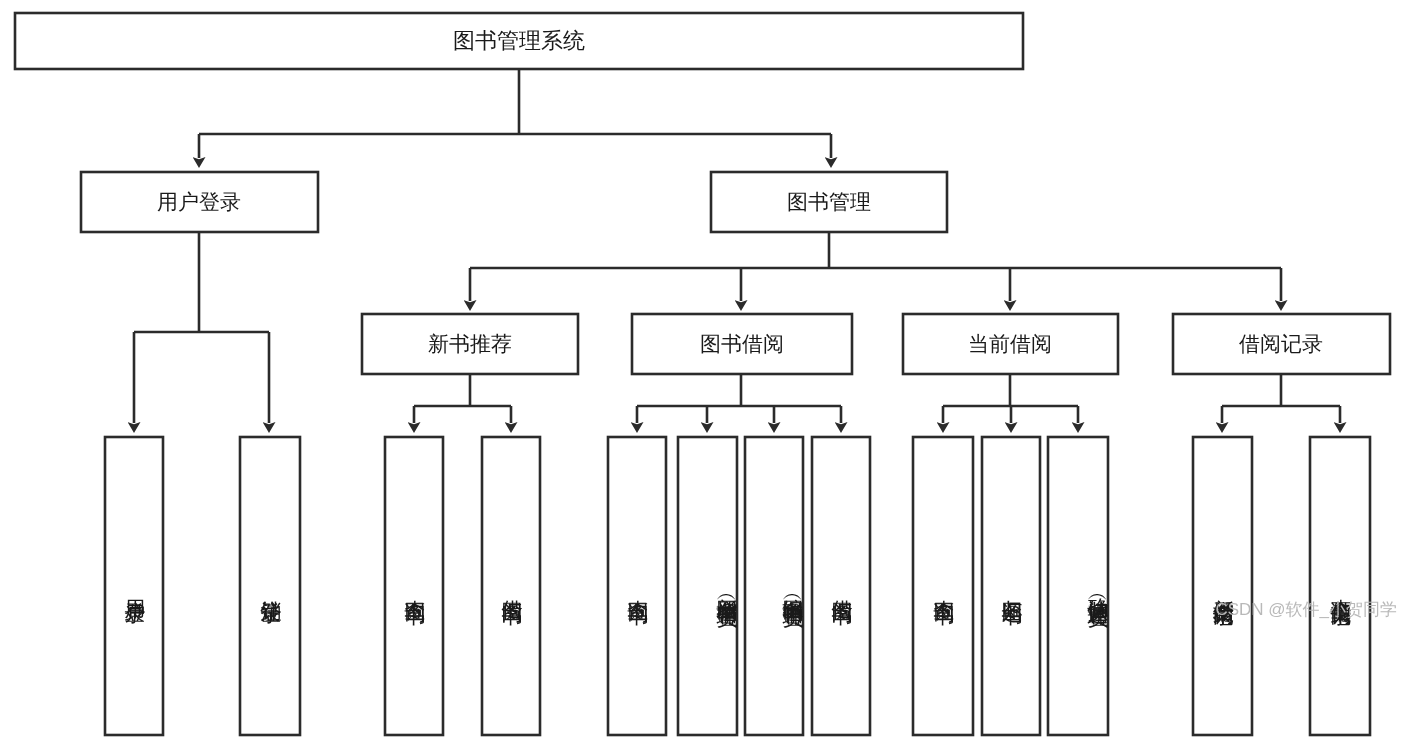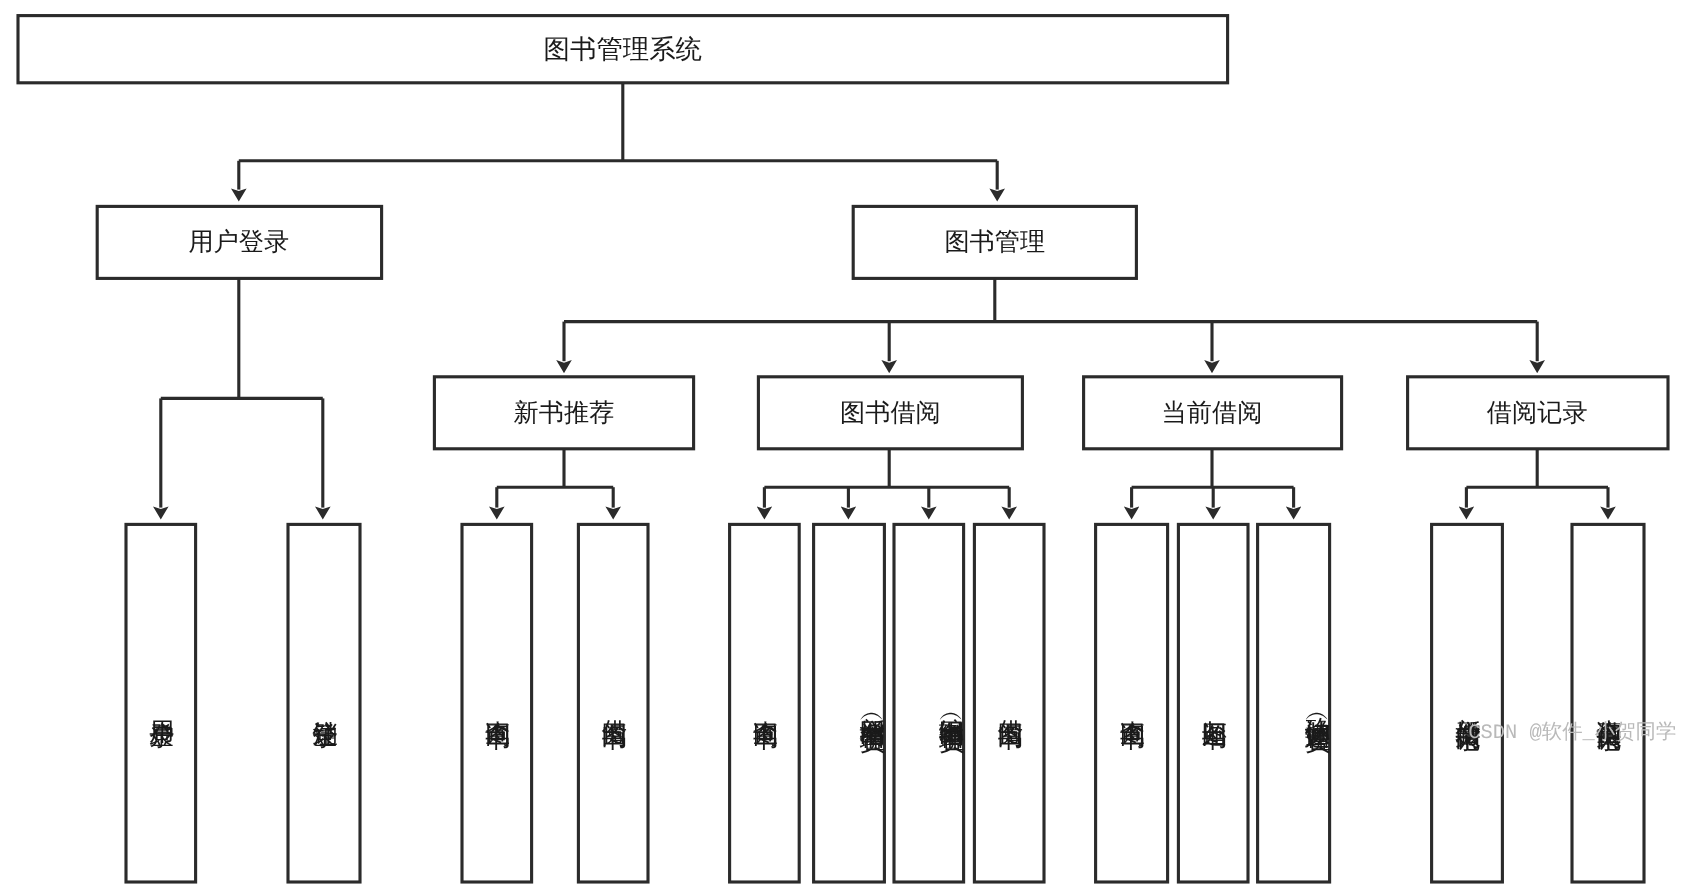--- a/index.html
+++ b/index.html
@@ -76,21 +76,21 @@
   }
   .leaf-label.top {
     display: flex;
     align-items: flex-start;
     justify-content: center;
   }
   #watermark {
     position: absolute;
     right: 8px;
     bottom: 4px;
-    font-family: Liberation Mono, monospace;
+    font-family: Liberation Sans, sans-serif;
     font-size: 17px;
     color: #b9b9b9;
     white-space: nowrap;
     pointer-events: none;
     margin-left: 24px;
   }
 </style>
 </head>
 <body>
 

